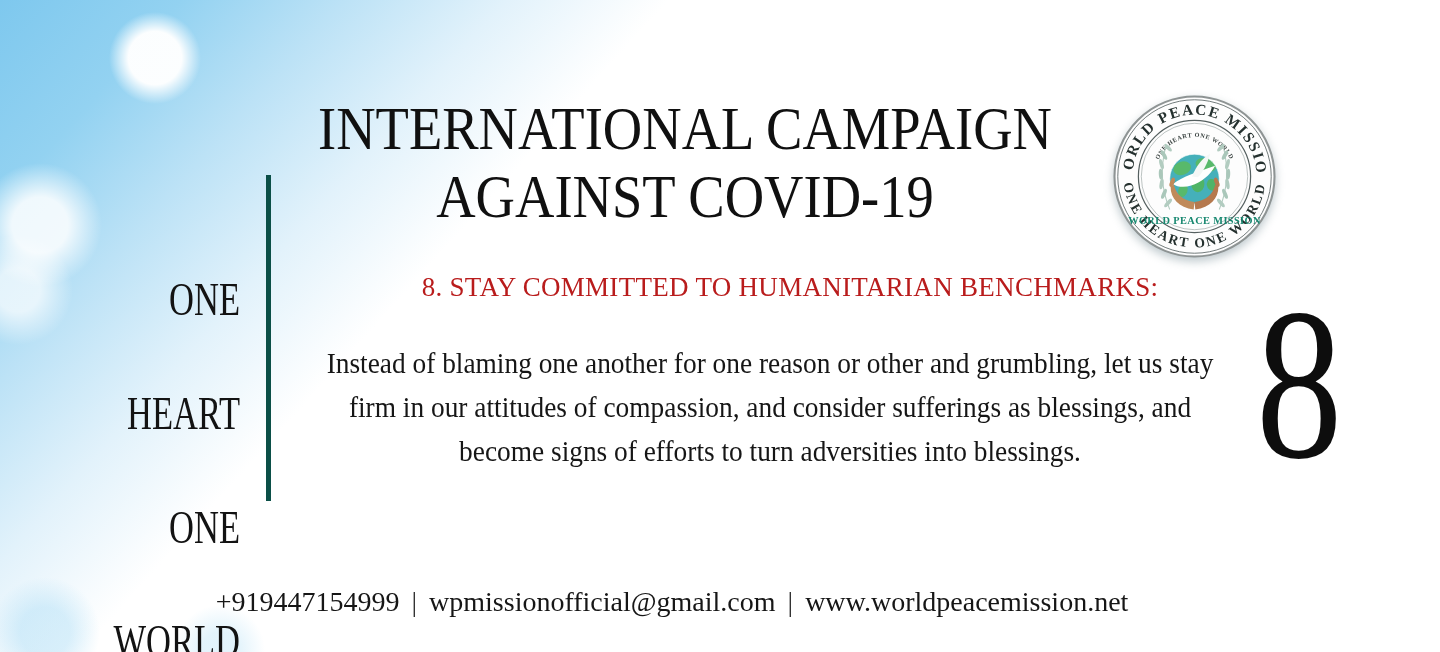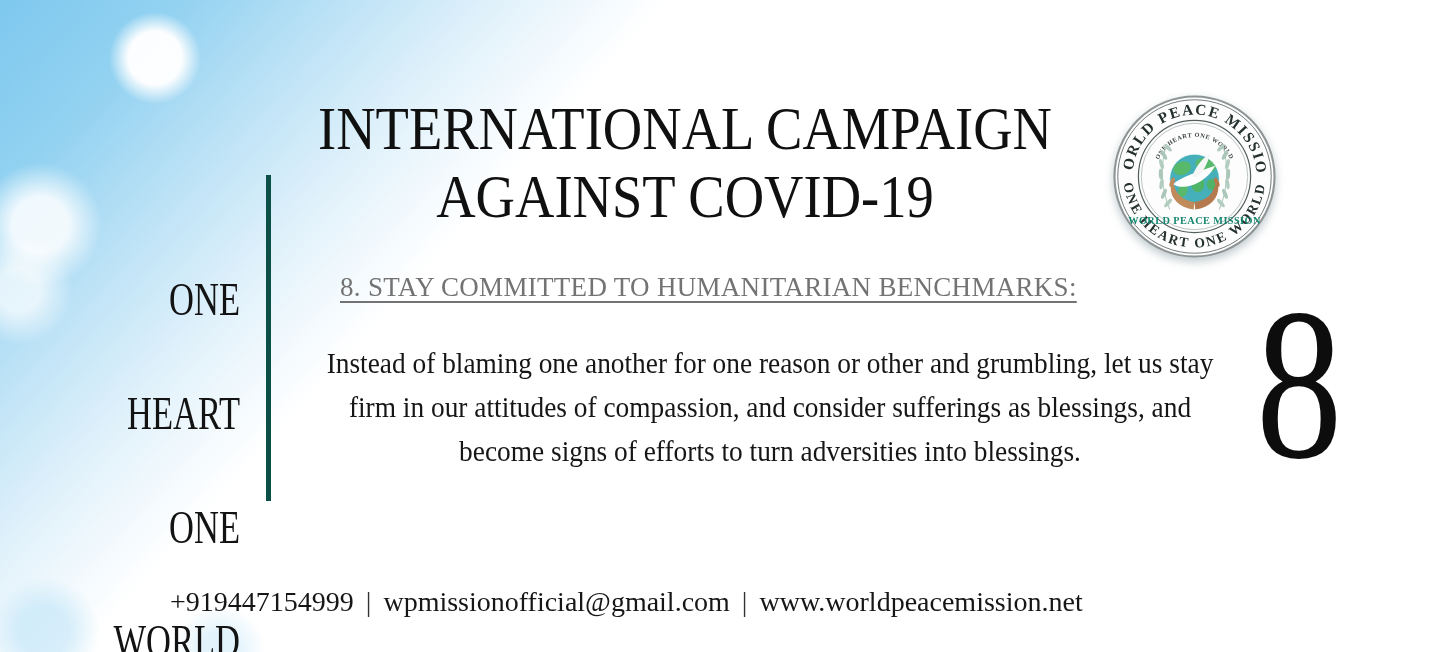--- a/index.html
+++ b/index.html
@@ -27,37 +27,37 @@
     transform:scaleX(.75); transform-origin:right center; white-space:pre-line;
   }
   .vline { position:absolute; left:266px; top:175px; width:5px; height:326px; background:#0b4f47; }
   .title {
     position:absolute; left:250px; top:94px; width:870px;
     font-size:62px; line-height:68px; text-align:center; color:#101010;
     transform:scaleX(.88); transform-origin:center; white-space:nowrap;
   }
   .heading {
     position:absolute; left:340px; top:272px; width:900px;
-    font-size:27px; text-align:left; color:#737373;
-    text-decoration:underline; text-underline-offset:5px; text-decoration-thickness:1.5px;
+    font-size:27px; text-align:center; color:#b91c1c;
+    text-underline-offset:5px; text-decoration-thickness:1.5px;
     letter-spacing:.3px;
   }
   .bodytext {
     position:absolute; left:295px; top:342px; width:950px;
     font-size:28.5px; line-height:44px; text-align:center; color:#161616;
     transform:scaleX(.96); transform-origin:center;
   }
   .bignum {
     position:absolute; left:1256px; top:277px;
     font-size:216px; line-height:216px; color:#0d0d0d;
     transform:scaleX(.8); transform-origin:left center;
   }
   .footer {
     position:absolute; left:170px; top:586px; width:1004px;
-    font-size:28px; color:#161616;
+    font-size:28px; text-align:center; color:#161616;
   }
   .footer .sep { padding:0 12px; color:#333; }
   .logo { position:absolute; left:1112px; top:94px; width:165px; height:165px; }
   .logo svg { width:100%; height:100%; filter:drop-shadow(0 4px 5px rgba(110,135,145,.45)); }
 </style>
 </head>
 <body>
 
 <div class="bg"></div>
 

